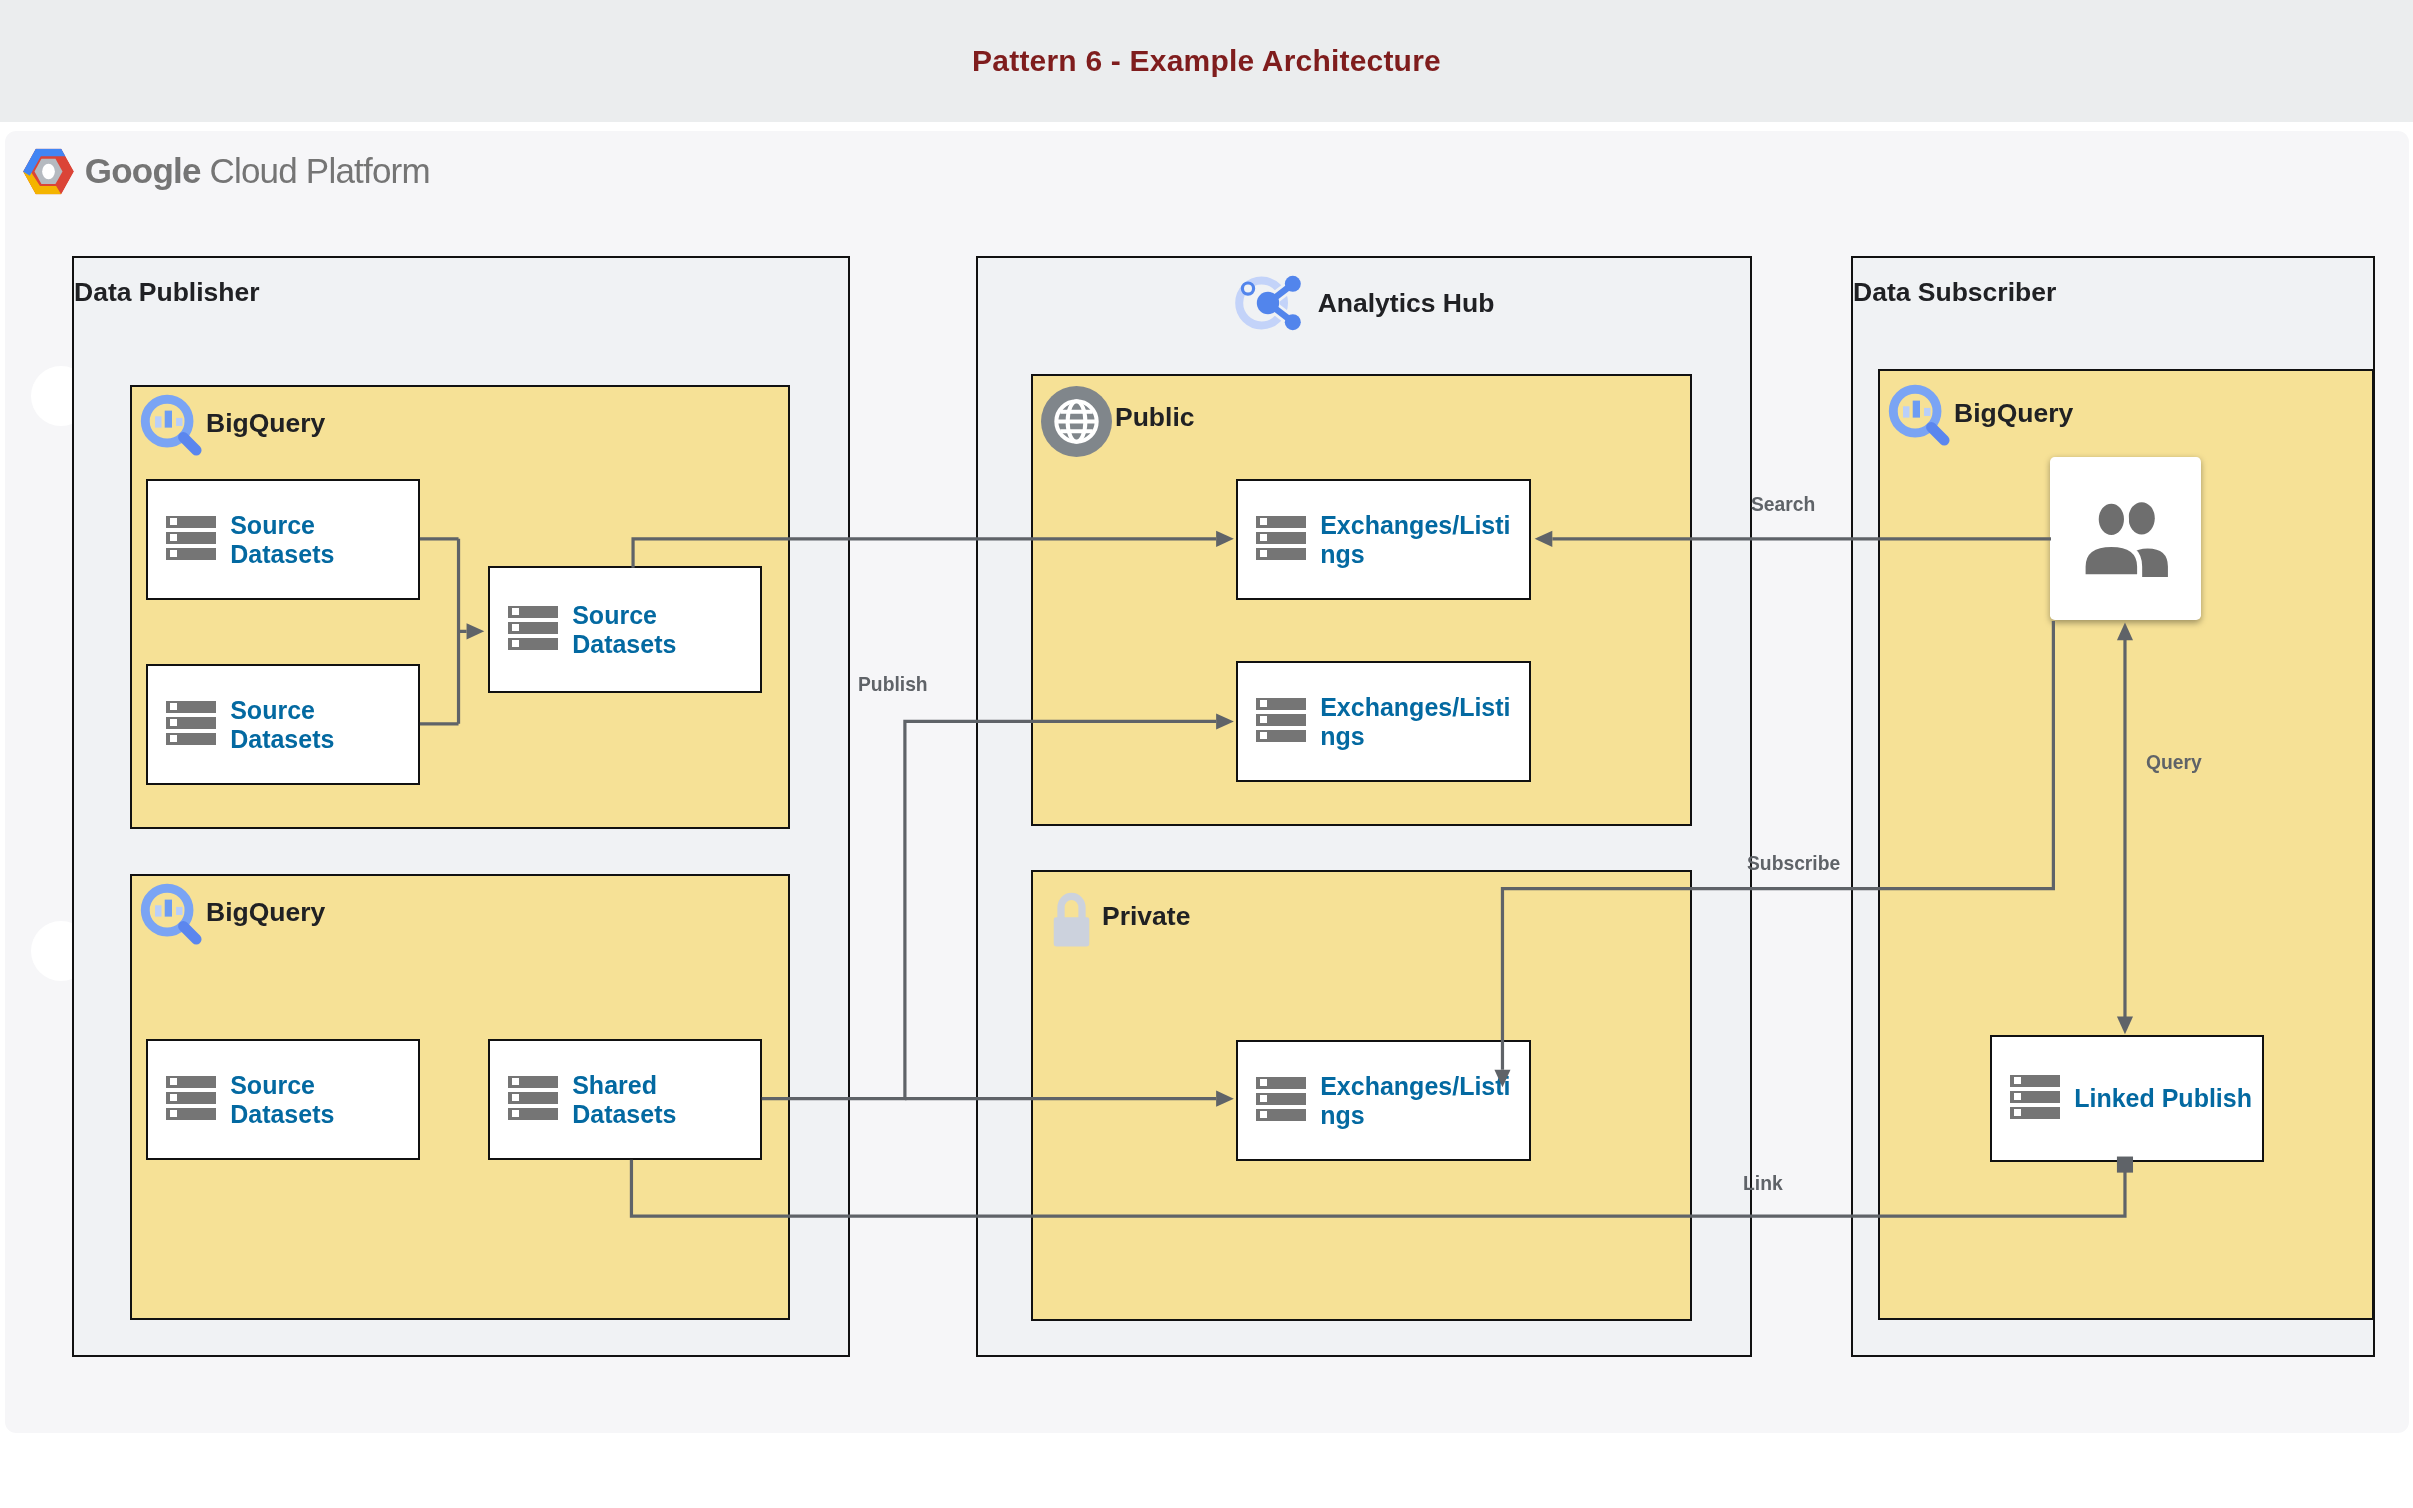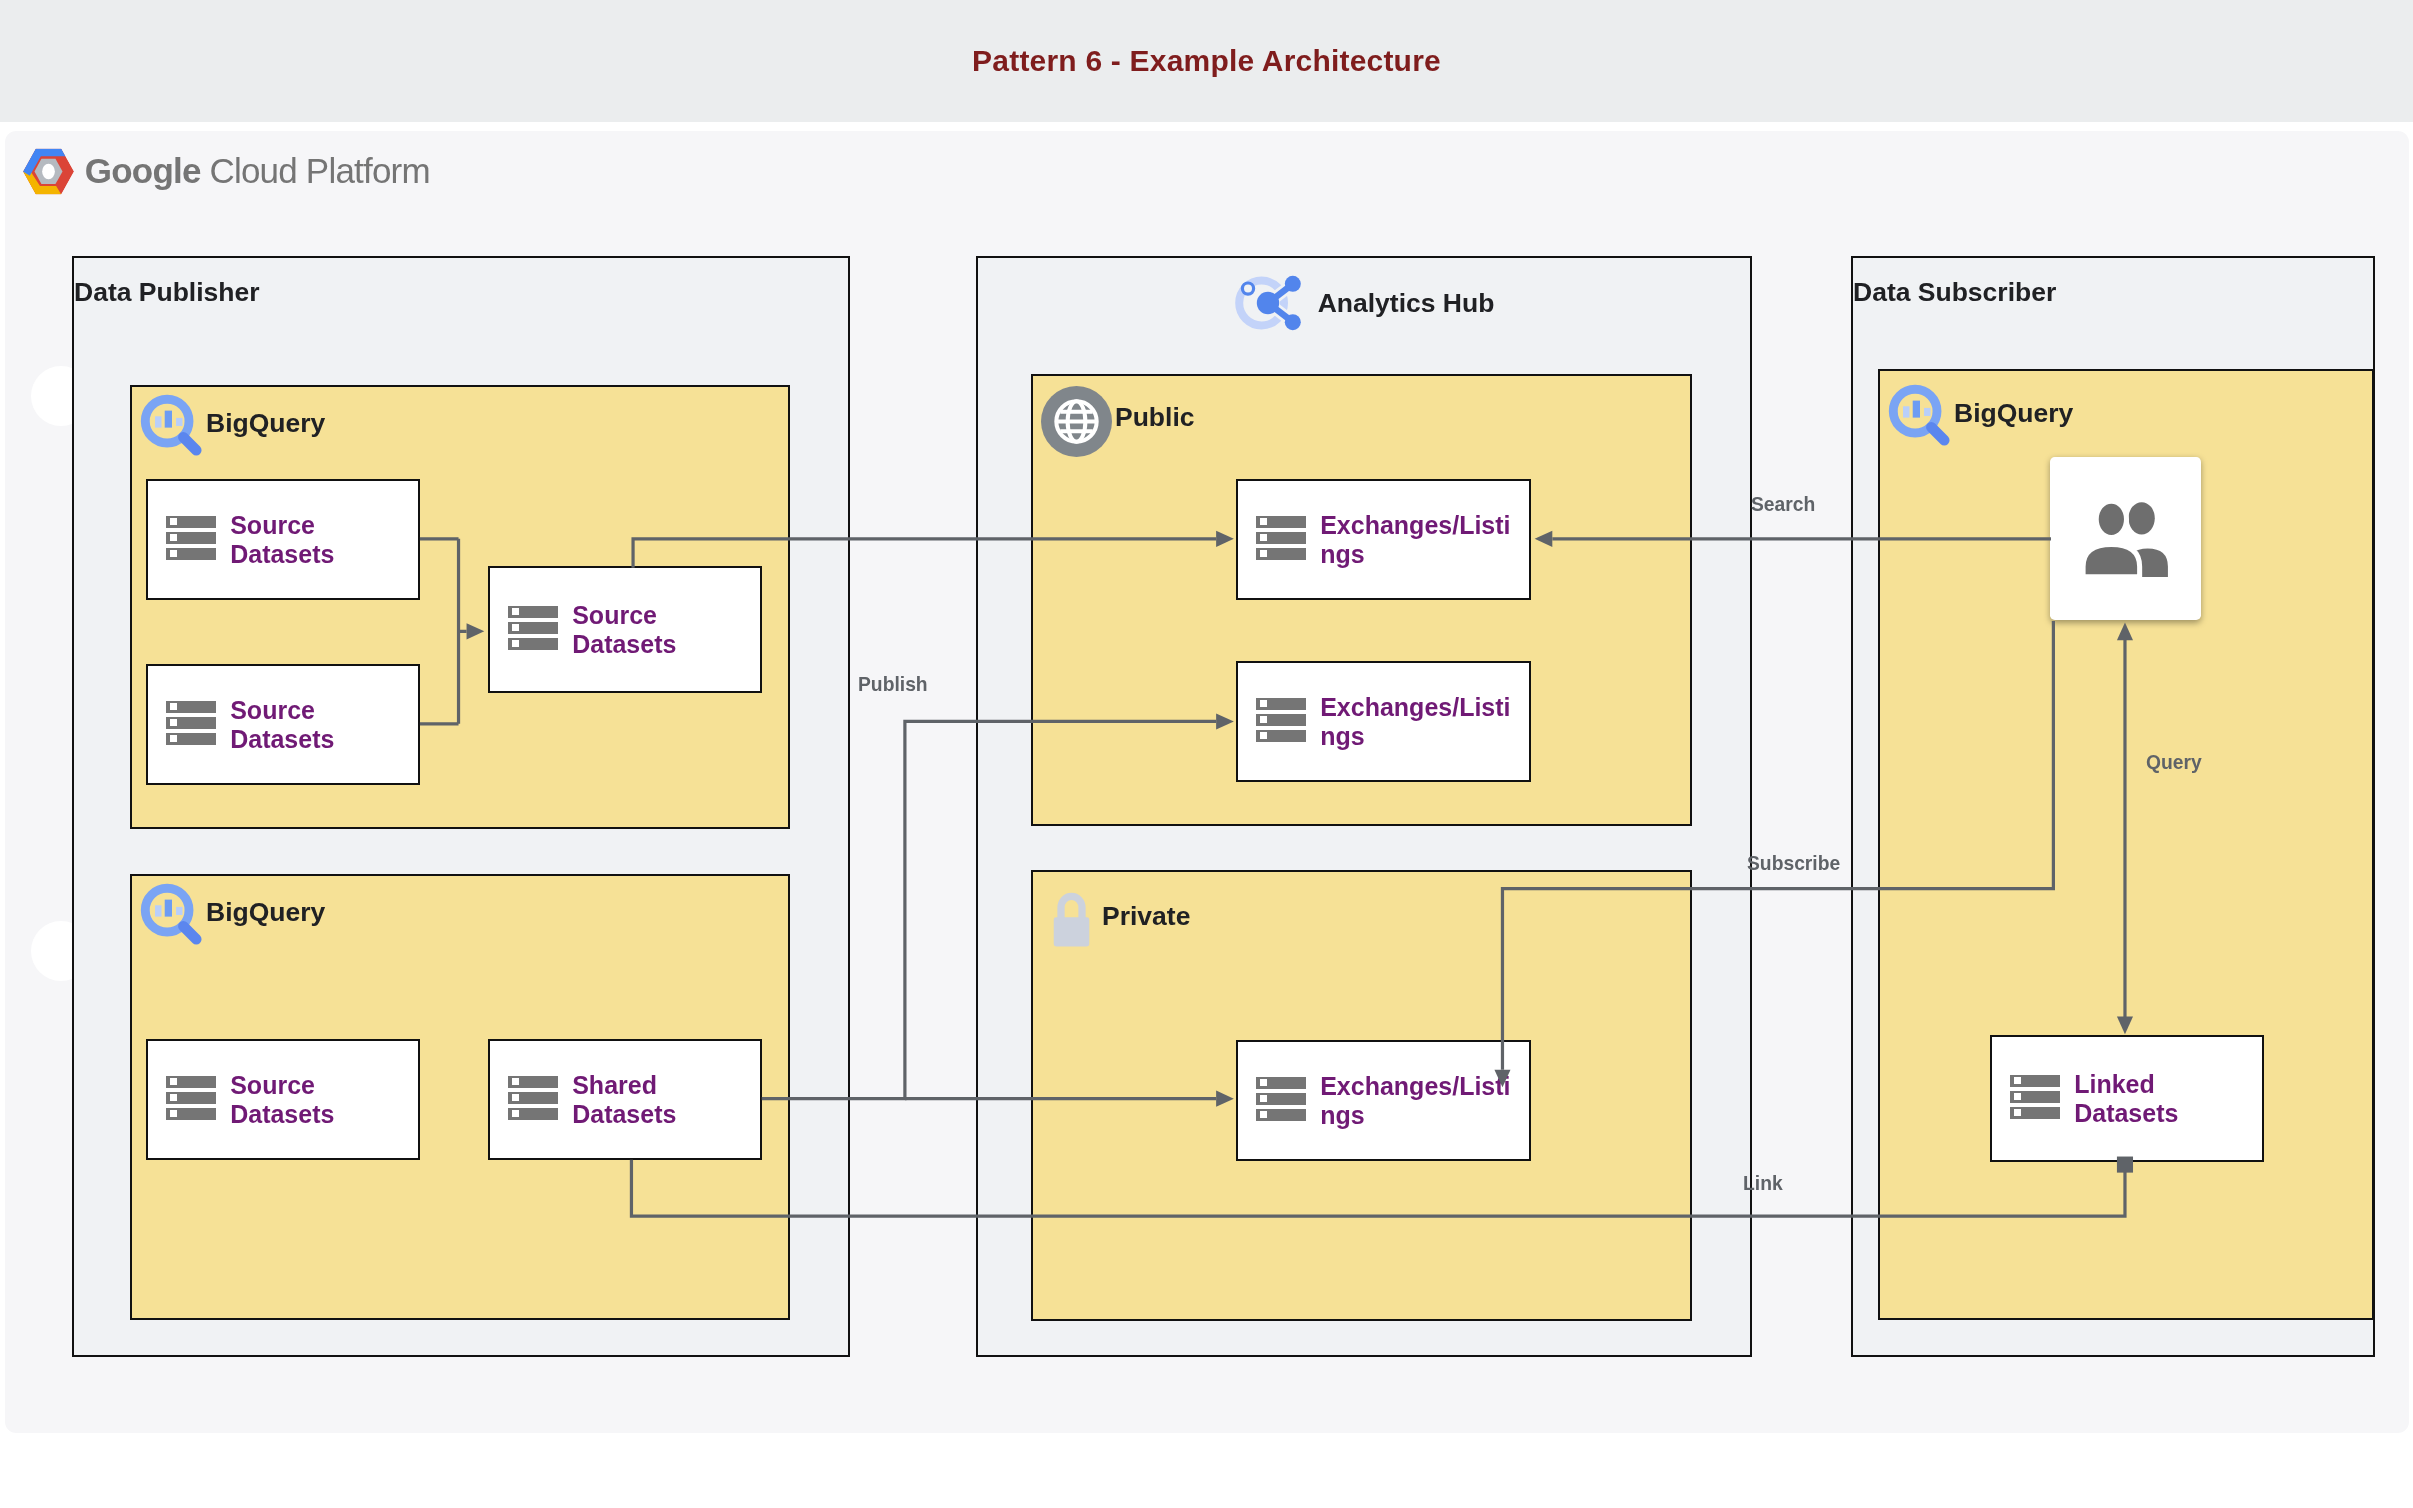--- a/index.html
+++ b/index.html
@@ -32,21 +32,21 @@
   .hub-head{display:flex;align-items:center;justify-content:center;margin-top:13px;gap:16px;}
   .hub-head .group-title{margin-top:0;width:auto;}
 
   
   .zone{background:#f6e196;border:2.4px solid #111;z-index:3;box-sizing:border-box;}
   .zone-label{position:absolute;font-size:26.5px;font-weight:700;color:#202124;text-align:center;}
 
   
   .node{background:#ffffff;border:2.4px solid #111;z-index:4;box-sizing:border-box;
         display:flex;align-items:center;padding-left:17.7px;}
-  .node-label{font-size:25px;font-weight:700;color:#701a75;line-height:1.15;
+  .node-label{font-size:25px;font-weight:700;color:#0369a1;line-height:1.15;
               margin-left:14.5px;max-width:193px;overflow-wrap:anywhere;}
 
   
   .ds-icon{width:50px;flex:0 0 50px;}
   .ds-row{position:relative;height:12px;background:#757575;margin-bottom:4px;}
   .ds-row::after{content:"";position:absolute;left:4px;top:2.4px;width:7.2px;height:7.2px;background:#fff;}
 
   
   .people-card{background:#ffffff;border-radius:4.8px;z-index:4;
                box-shadow:0 2.4px 6.4px rgba(0,0,0,.35);
@@ -241,21 +241,21 @@
     <path d="M8,88 v-10 q0,-22 28,-22 q28,0 28,22 v10 z" fill="#6e6e6e" stroke="#ffffff" stroke-width="5"></path>
   </svg>
 </div>
 
 <div class="abs node" style="left:1990px;top:1035px;width:274px;height:127px;">
   <div class="ds-icon">
       <div class="ds-row"></div>
       <div class="ds-row"></div>
       <div class="ds-row"></div>
     </div>
-  <div class="node-label">Linked Datasets</div>
+  <div class="node-label">Linked Publish</div>
 </div>
 
 <svg class="abs wires" width="2413" height="1508" viewBox="0 0 3000 1875">
 
   <path class="wire" d="M522,670 H570 M522,900 H570 M570,670 V900 M570,785 H580"></path>
   <polygon class="head" points="602,785 580,775 580,795"></polygon>
 
   <path class="wire" d="M787,706 V670 H1512"></path>
   <polygon class="head" points="1534,670 1512,660 1512,680"></polygon>
 

